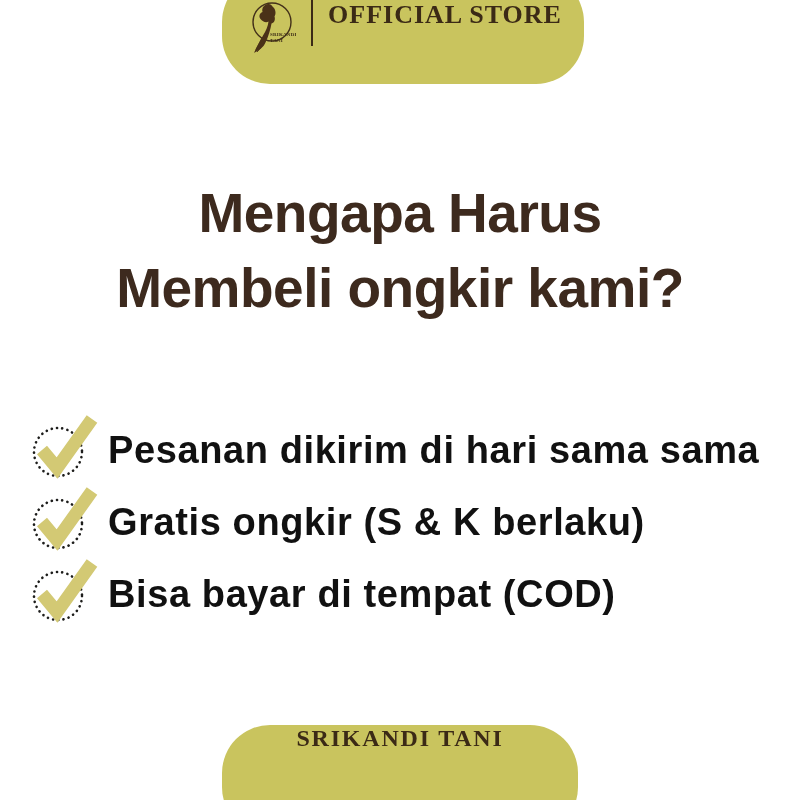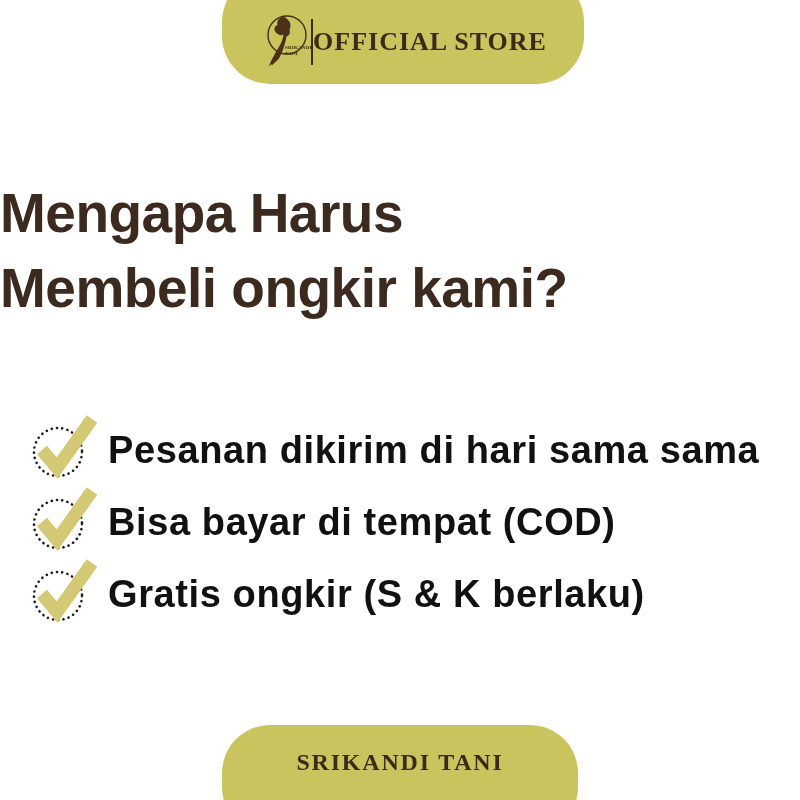--- a/index.html
+++ b/index.html
@@ -16,52 +16,52 @@
   body{background:var(--bg);font-family:"Liberation Sans",sans-serif;}
   .canvas{position:relative;width:800px;height:800px;overflow:hidden;background:var(--bg);}
 
   
   .top-badge{
     position:absolute;left:222px;top:-26px;width:362px;height:110px;
     background:var(--badge-olive);border-radius:48px;
   }
   .top-badge-inner{
     position:absolute;left:0;top:26px;width:100%;height:84px;
-    display:flex;align-items:center;justify-content:center;
+    display:flex;align-items:flex-start;justify-content:center;gap:15px;
   }
   .badge-divider{width:2px;height:46px;background:var(--serif-brown);}
   .official-label{
     font-family:"Liberation Serif",serif;font-weight:700;font-size:26px;
     letter-spacing:1px;color:var(--serif-brown);white-space:nowrap;
   }
 
   
   .heading{
-    position:absolute;top:176px;left:0;width:800px;text-align:left;
+    position:absolute;top:176px;left:0;width:800px;text-align:center;
     font-weight:800;font-size:55px;line-height:75px;letter-spacing:-0.5px;
     color:var(--heading-brown);
   }
 
   
   .benefits{position:absolute;left:30px;top:414px;list-style:none;width:740px;}
   .benefit-row{display:flex;align-items:center;height:72px;}
   .check-icon{width:72px;height:72px;flex:0 0 72px;}
   .benefit-label{
     margin-left:6px;font-weight:800;font-size:38px;letter-spacing:0.6px;
     color:var(--list-text);white-space:nowrap;
   }
 
   
   .bottom-badge{
     position:absolute;left:222px;top:725px;width:356px;height:110px;
     background:var(--badge-olive);border-radius:48px;
   }
   .bottom-badge-inner{
     position:absolute;left:0;top:0;width:100%;height:75px;
-    display:flex;align-items:center;justify-content:center;
+    display:flex;align-items:flex-start;justify-content:center;
   }
   .brand-label{
     font-family:"Liberation Serif",serif;font-weight:700;font-size:24px;
     letter-spacing:1.8px;color:var(--serif-brown);white-space:nowrap;
   }
 
   .logo-svg{display:block;}
   .logo-tiny-text{font-family:"Liberation Serif",serif;font-weight:700;fill:var(--serif-brown);}
 </style>
 </head>
@@ -97,28 +97,28 @@
         <circle cx="28" cy="38" r="24" fill="none" stroke="#1d1d1b" stroke-width="2.6" stroke-linecap="round" stroke-dasharray="0.1 5.2"></circle>
         <polyline points="12,36 27,54 62,5" fill="none" stroke="#d3c974" stroke-width="13" stroke-linecap="butt" stroke-linejoin="miter"></polyline>
       </svg>
       <span class="benefit-label">Pesanan dikirim di hari sama sama</span>
     </li>
     <li class="benefit-row">
       <svg class="check-icon" viewBox="0 0 72 72">
         <circle cx="28" cy="38" r="24" fill="none" stroke="#1d1d1b" stroke-width="2.6" stroke-linecap="round" stroke-dasharray="0.1 5.2"></circle>
         <polyline points="12,36 27,54 62,5" fill="none" stroke="#d3c974" stroke-width="13" stroke-linecap="butt" stroke-linejoin="miter"></polyline>
       </svg>
-      <span class="benefit-label">Bisa bayar di tempat (COD)</span>
+      <span class="benefit-label">Gratis ongkir (S &amp; K berlaku)</span>
     </li>
     <li class="benefit-row">
       <svg class="check-icon" viewBox="0 0 72 72">
         <circle cx="28" cy="38" r="24" fill="none" stroke="#1d1d1b" stroke-width="2.6" stroke-linecap="round" stroke-dasharray="0.1 5.2"></circle>
         <polyline points="12,36 27,54 62,5" fill="none" stroke="#d3c974" stroke-width="13" stroke-linecap="butt" stroke-linejoin="miter"></polyline>
       </svg>
-      <span class="benefit-label">Gratis ongkir (S &amp; K berlaku)</span>
+      <span class="benefit-label">Bisa bayar di tempat (COD)</span>
     </li>
   </ul>
 
   <div class="bottom-badge">
     <div class="bottom-badge-inner">
       <span class="brand-label">SRIKANDI TANI</span>
     </div>
   </div>
 
 </div>

